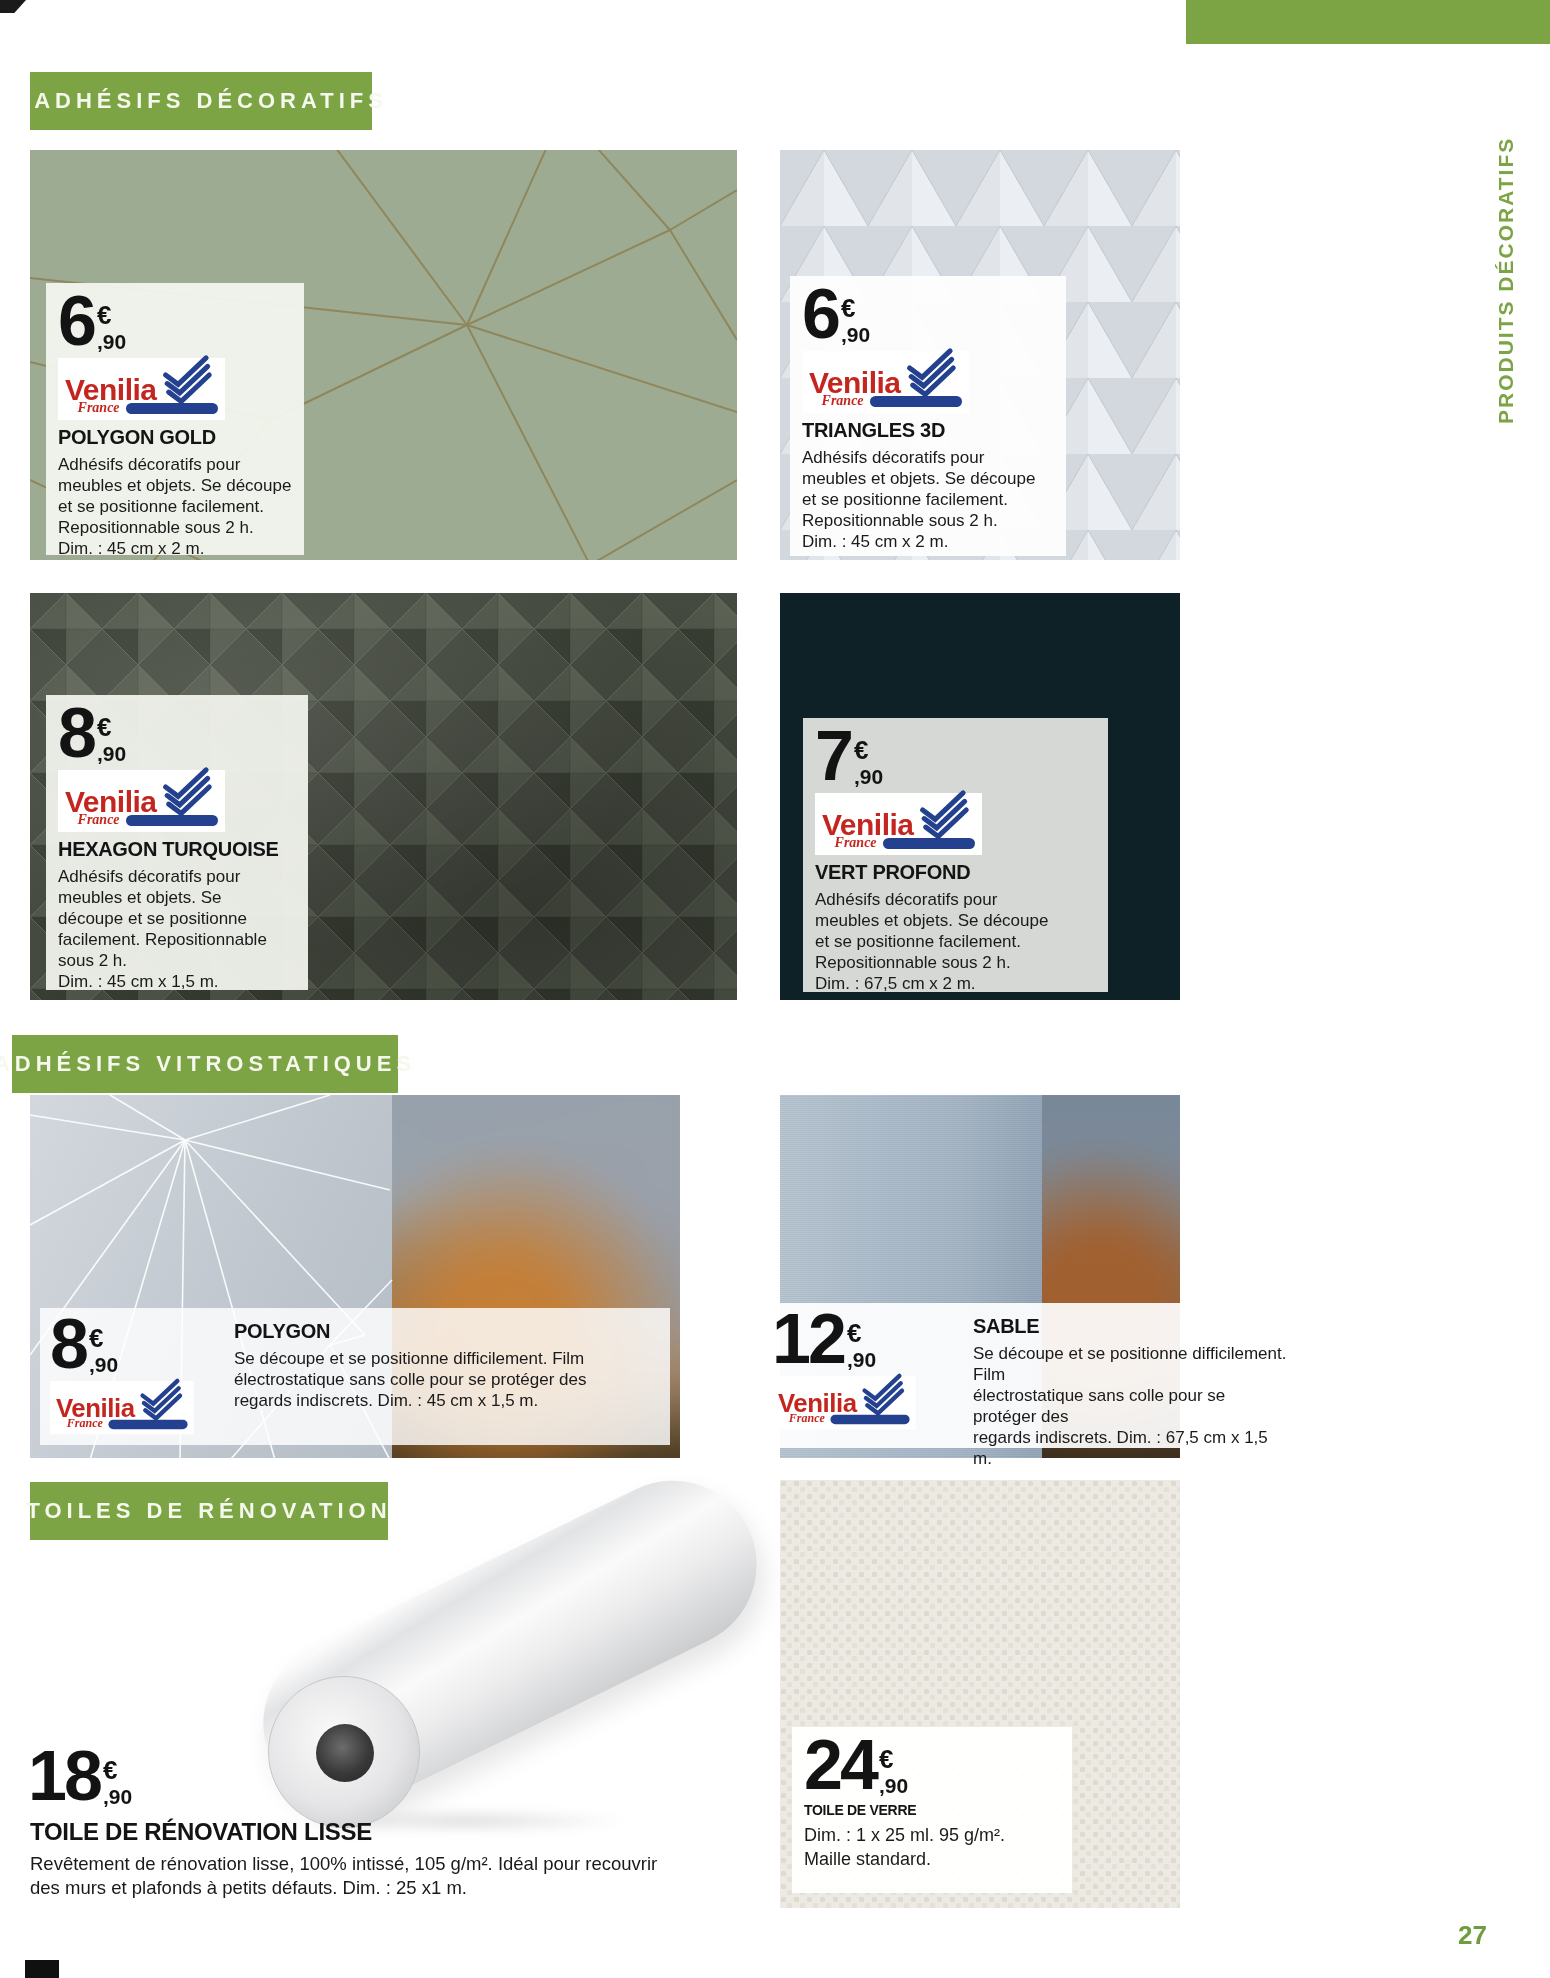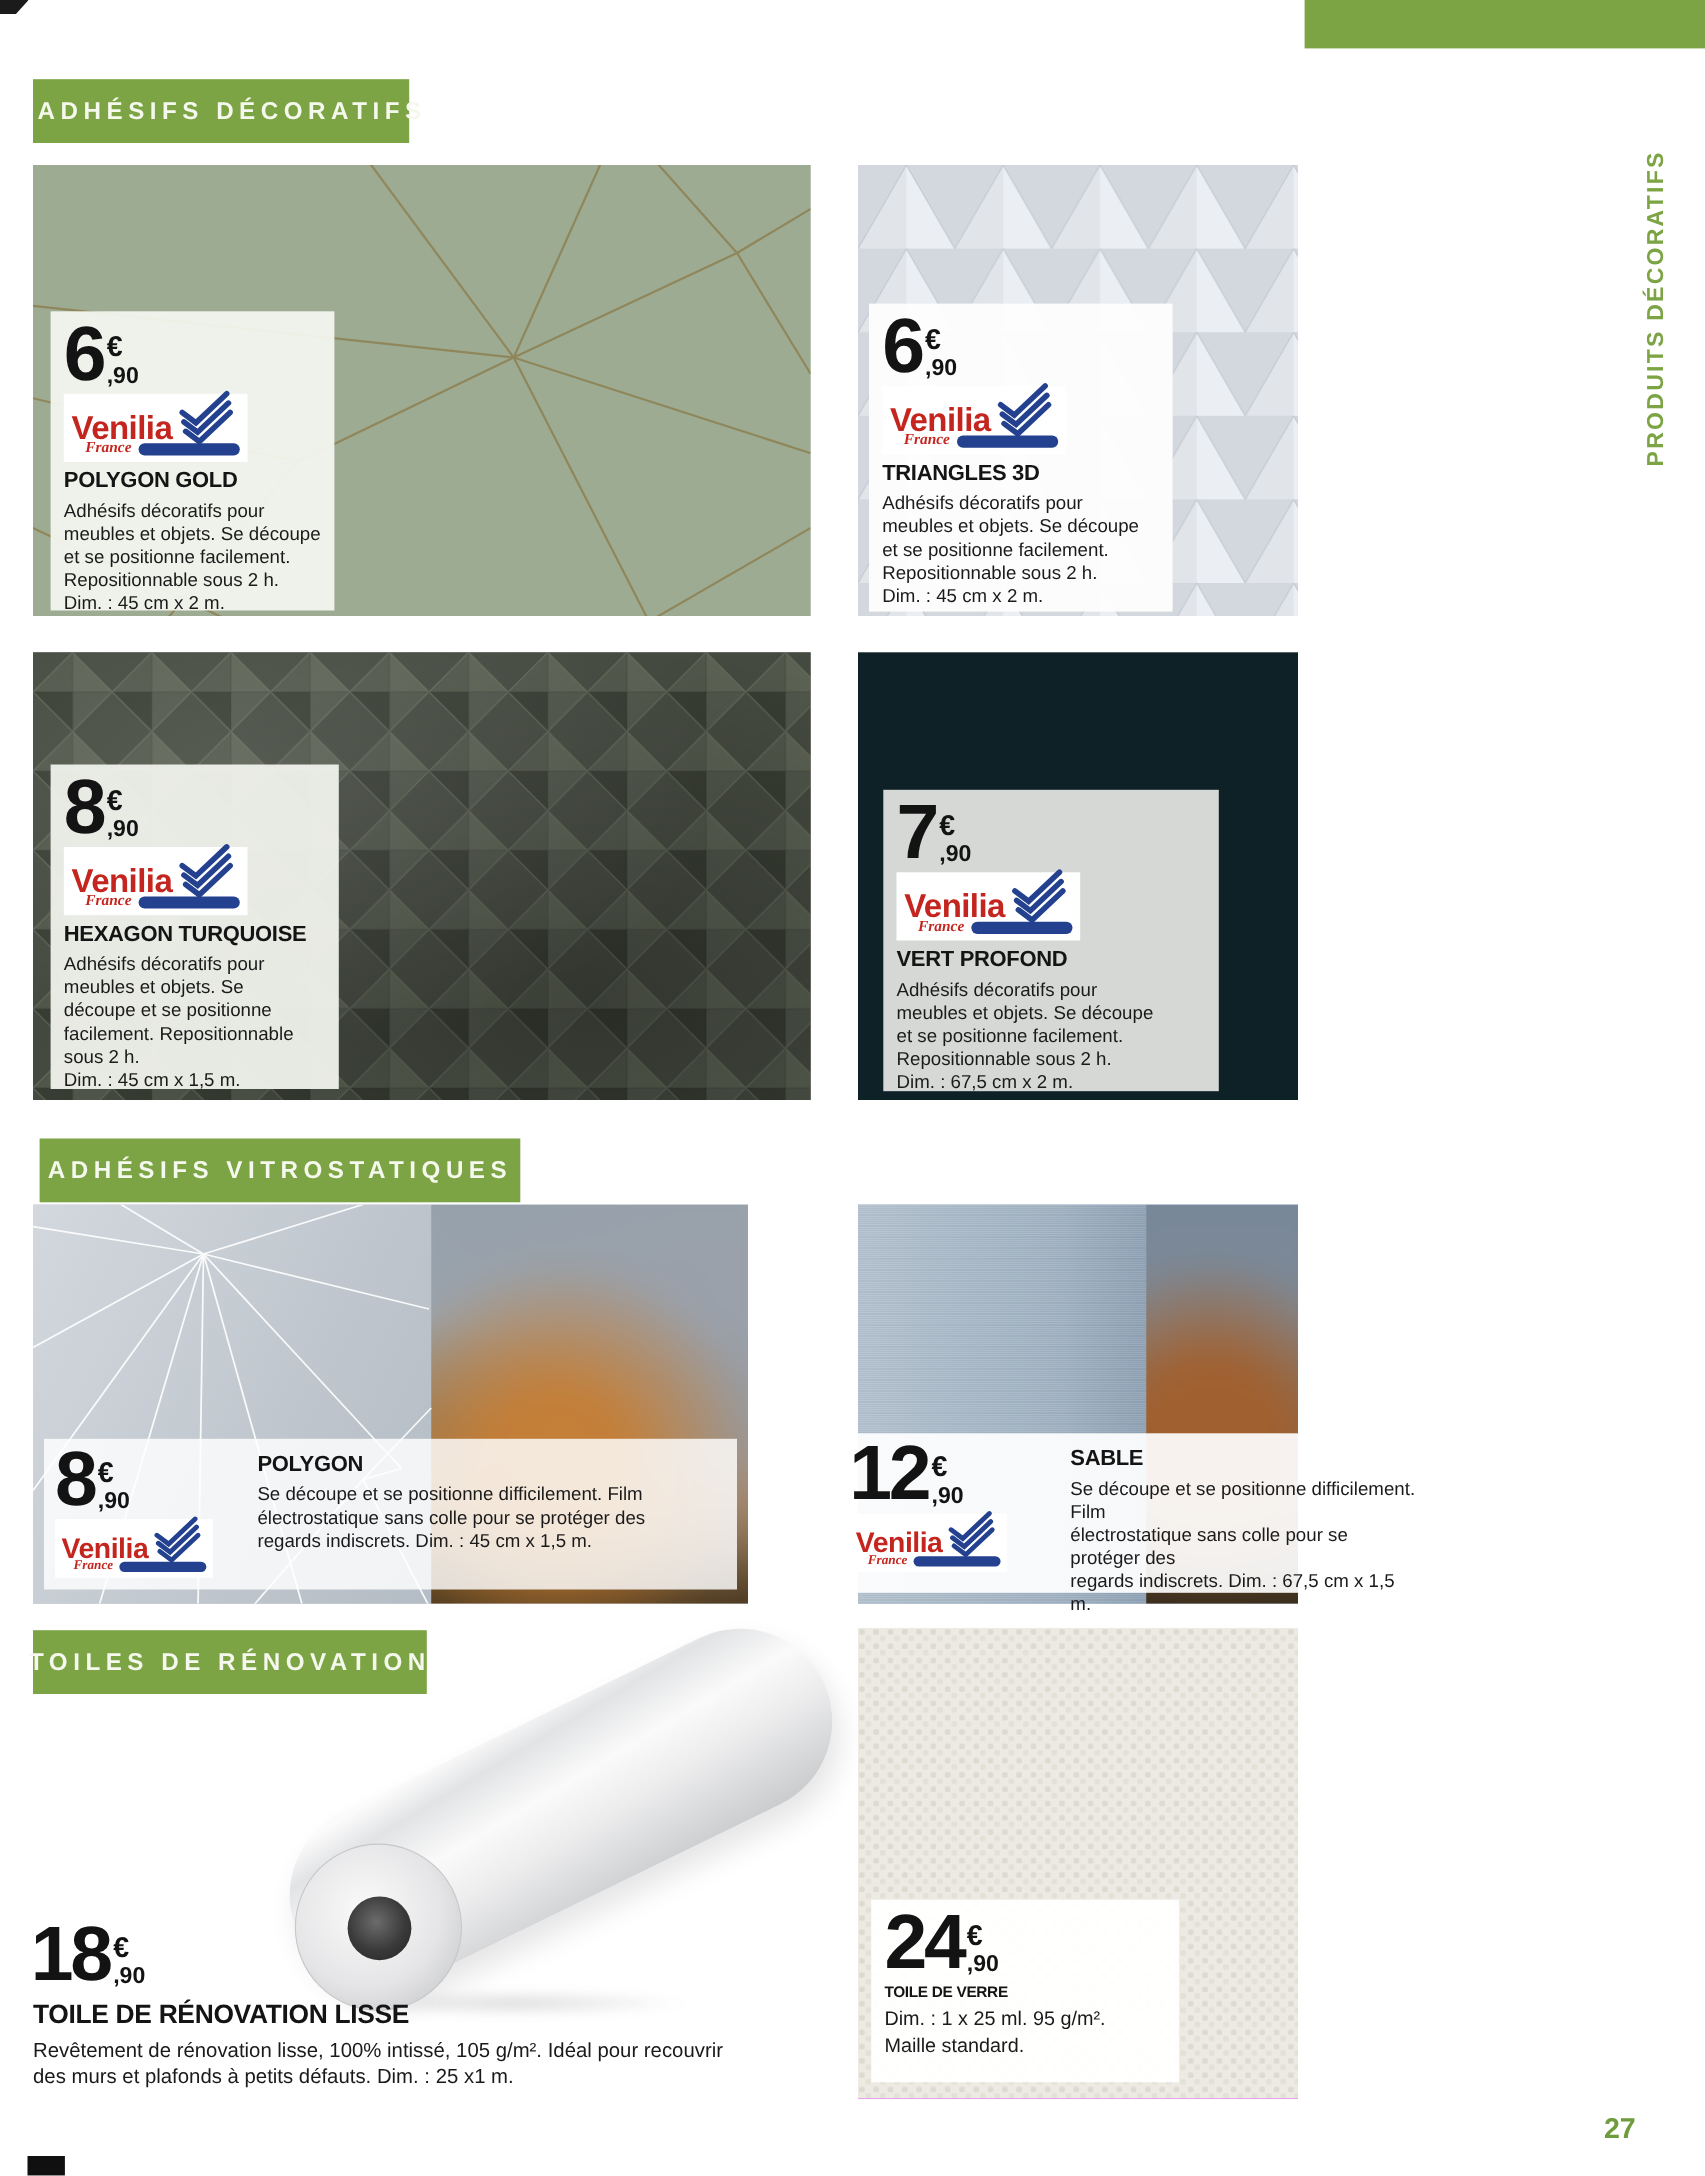--- a/index.html
+++ b/index.html
@@ -11,40 +11,40 @@
 
   
   .mark-tl { left:0; top:0; width:26px; height:13px; background:#1b1b1b;
              clip-path: polygon(0 0, 100% 0, 55% 100%, 0 100%); }
   .mark-bl { left:25px; top:1960px; width:34px; height:18px; background:#101010; }
 
   
   .banner { background:#7ca344; color:#f5f8ec; display:flex; align-items:center; justify-content:center;
             font-weight:800; font-size:22px; letter-spacing:5px; white-space:nowrap; }
   .banner-1 { left:30px; top:72px;   width:342px; height:58px;padding-left:20px; }
-  .banner-2 { left:36px; top:1035px; width:437px; height:58px; }
+  .banner-2 { left:12px; top:1035px; width:386px; height:58px; }
   .banner-3 { left:30px; top:1482px; width:358px; height:58px; }
 
   
   .tr-green { left:1186px; top:0; width:364px; height:44px; background:#7ca344; }
   .side-label { left:1486px; top:132px; width:40px; height:296px;
                 writing-mode: vertical-rl; transform: rotate(180deg);
                 color:#7ca344; font-weight:800; font-size:21px; letter-spacing:2px;
                 display:flex; align-items:center; justify-content:center; white-space:nowrap; }
 
   
   .card { position:absolute; overflow:hidden; }
   .card svg.bg { position:absolute; inset:0; width:100%; height:100%; }
   .card-1 { left:30px;  top:150px;  width:707px; height:410px; background:#9dab92; }
   .card-2 { left:780px; top:150px;  width:400px; height:410px; background:#d6dbe1; }
   .card-3 { left:30px;  top:593px;  width:707px; height:407px; background:#474c42; }
   .card-4 { left:780px; top:593px;  width:400px; height:407px; background:#0e2127; }
   .card-5 { left:30px;  top:1095px; width:650px; height:363px; background:#c7cdd4; }
   .card-6 { left:780px; top:1095px; width:400px; height:363px; background:#a6b8c8; }
-  .card-8 { left:780px; top:1480px; width:400px; height:428px; background:#d946ef; }
+  .card-8 { left:780px; top:1480px; width:400px; height:428px; background:#86efac; }
 
   .mottle { position:absolute; inset:0;
             background: radial-gradient(ellipse at 28% 28%, rgba(255,255,255,.10), transparent 60%),
                         radial-gradient(ellipse at 72% 78%, rgba(0,0,0,.28), transparent 72%); }
 
   
   .frost-5 { position:absolute; left:0; top:0; width:362px; height:100%;
              background: linear-gradient(115deg,#d3d8de,#bfc6cd 60%,#b4bcc5); }
   .trees-5 { position:absolute; left:362px; top:0; width:288px; height:100%; overflow:hidden; }
   .trees-5 .blur { position:absolute; inset:-30px; filter: blur(14px);

